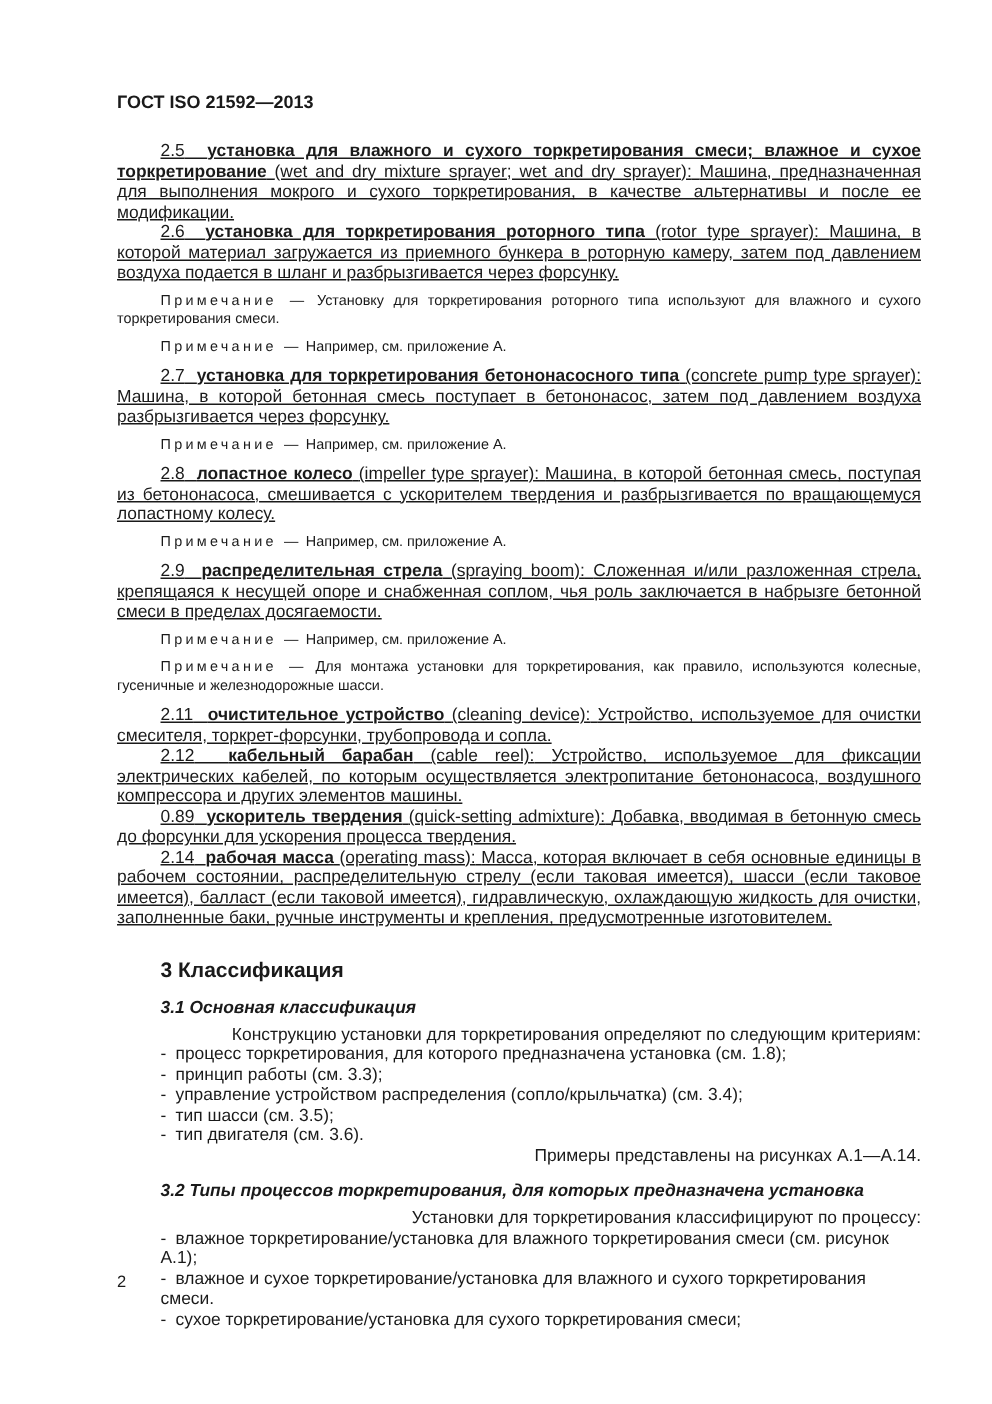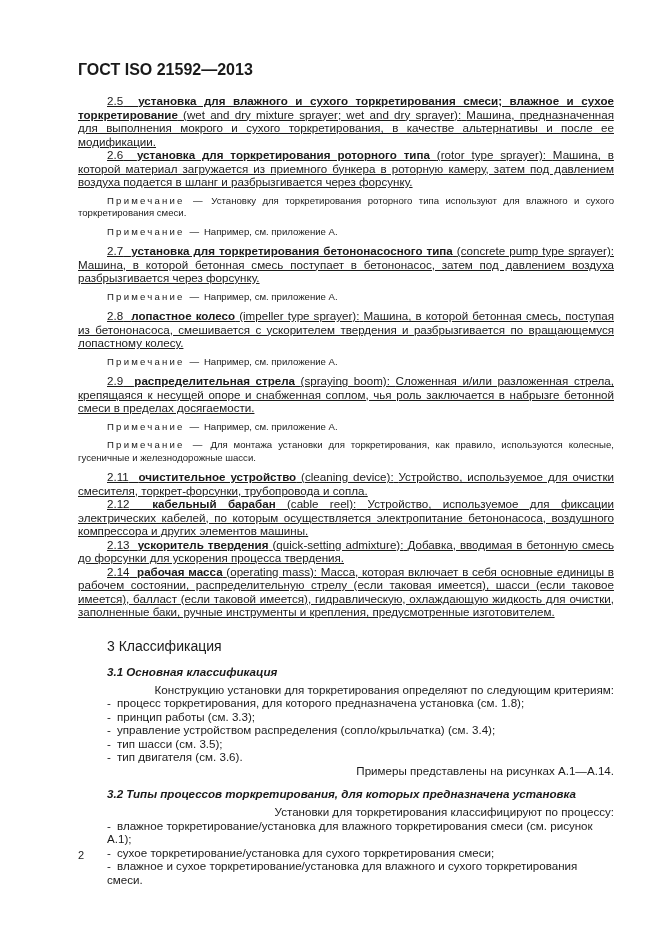--- a/index.html
+++ b/index.html
@@ -2,35 +2,35 @@
 <html><head>
   <meta charset="utf-8">
   <style>
     html, body { margin: 0; padding: 0; background: #ffffff; }
     body {
       width: 661px; height: 936px; position: relative; overflow: hidden;
       font-family: "Liberation Sans", sans-serif; color: #1a1a1a;
     }
     .header {
       position: absolute; left: 78px; top: 61px;
-      font-size: 16px; font-weight: bold; letter-spacing: 0;
+      font-size: 12px; font-weight: bold; letter-spacing: 0;
     }
     .content {
       position: absolute; left: 78px; top: 94px; width: 536px;
       font-size: 11.6px; line-height: 13.5px;
     }
     .p { text-align: justify; text-indent: 29px; margin: 0; text-decoration: underline; }
     .p b { font-weight: bold; }
     .note {
       font-size: 9.6px; line-height: 12.5px; text-align: justify;
       text-indent: 29px; margin: 6px 0 6px 0;
     }
     .note .lbl { letter-spacing: 2.2px; }
     .sec-title {
-      font-size: 14px; font-weight: normal; margin: 18px 0 0 29px;
+      font-size: 14px; font-weight: bold; margin: 18px 0 0 29px;
       line-height: 18px;
     }
     .sub-title {
       font-size: 11.6px; font-weight: bold; margin: 10px 0 4px 29px;
       line-height: 14px;
       font-style: italic;
     }
     .plain { margin: 0 0 0 29px; line-height: 13.5px; text-align: right; }
     .list { margin: 0 0 0 29px; padding: 0; list-style: none; }
     .list li { line-height: 13.5px; }
@@ -112,21 +112,21 @@
   </p>
 
   <p class="p">
     <span>2.12</span>&nbsp;
     <b>кабельный барабан</b>
     <span>(cable reel):</span>
     <span>Устройство, используемое для фиксации электрических кабелей, по которым осуществляется электропитание бетононасоса, воздушного компрессора и других элементов машины.</span>
   </p>
 
   <p class="p">
-    <span>2.13</span>&nbsp;
+    <span>0.89</span>&nbsp;
     <b>ускоритель твердения</b>
     <span>(quick-setting admixture):</span>
     <span>Добавка, вводимая в бетонную смесь до форсунки для ускорения процесса твердения.</span>
   </p>
 
   <p class="p">
     <span>2.14</span>&nbsp;
     <b>рабочая масса</b>
     <span>(operating mass):</span>
     <span>Масса, которая включает в себя основные единицы в рабочем состоянии, распределительную стрелу (если таковая имеется), шасси (если таковое имеется), балласт (если таковой имеется), гидравлическую, охлаждающую жидкость для очистки, заполненные баки, ручные инструменты и крепления, предусмотренные изготовителем.</span>
@@ -142,18 +142,18 @@
     <li><span class="dash">-</span><span>управление устройством распределения (сопло/крыльчатка) (см. 3.4);</span></li>
     <li><span class="dash">-</span><span>тип шасси (см. 3.5);</span></li>
     <li><span class="dash">-</span><span>тип двигателя (см. 3.6).</span></li>
   </ul>
   <div class="plain">Примеры представлены на рисунках А.1—А.14.</div>
 
   <div class="sub-title">3.2  Типы процессов торкретирования, для которых предназначена установка</div>
   <div class="plain">Установки для торкретирования классифицируют по процессу:</div>
   <ul class="list">
     <li><span class="dash">-</span><span>влажное торкретирование/установка для влажного торкретирования смеси (см. рисунок А.1);</span></li>
+    <li><span class="dash">-</span><span>влажное и сухое торкретирование/установка для влажного и сухого торкретирования смеси.</span></li>
     <li><span class="dash">-</span><span>сухое торкретирование/установка для сухого торкретирования смеси;</span></li>
-    <li><span class="dash">-</span><span>влажное и сухое торкретирование/установка для влажного и сухого торкретирования смеси.</span></li>
   </ul>
 </div>
 
 <div class="pagenum">2</div>
 
 </body></html>

